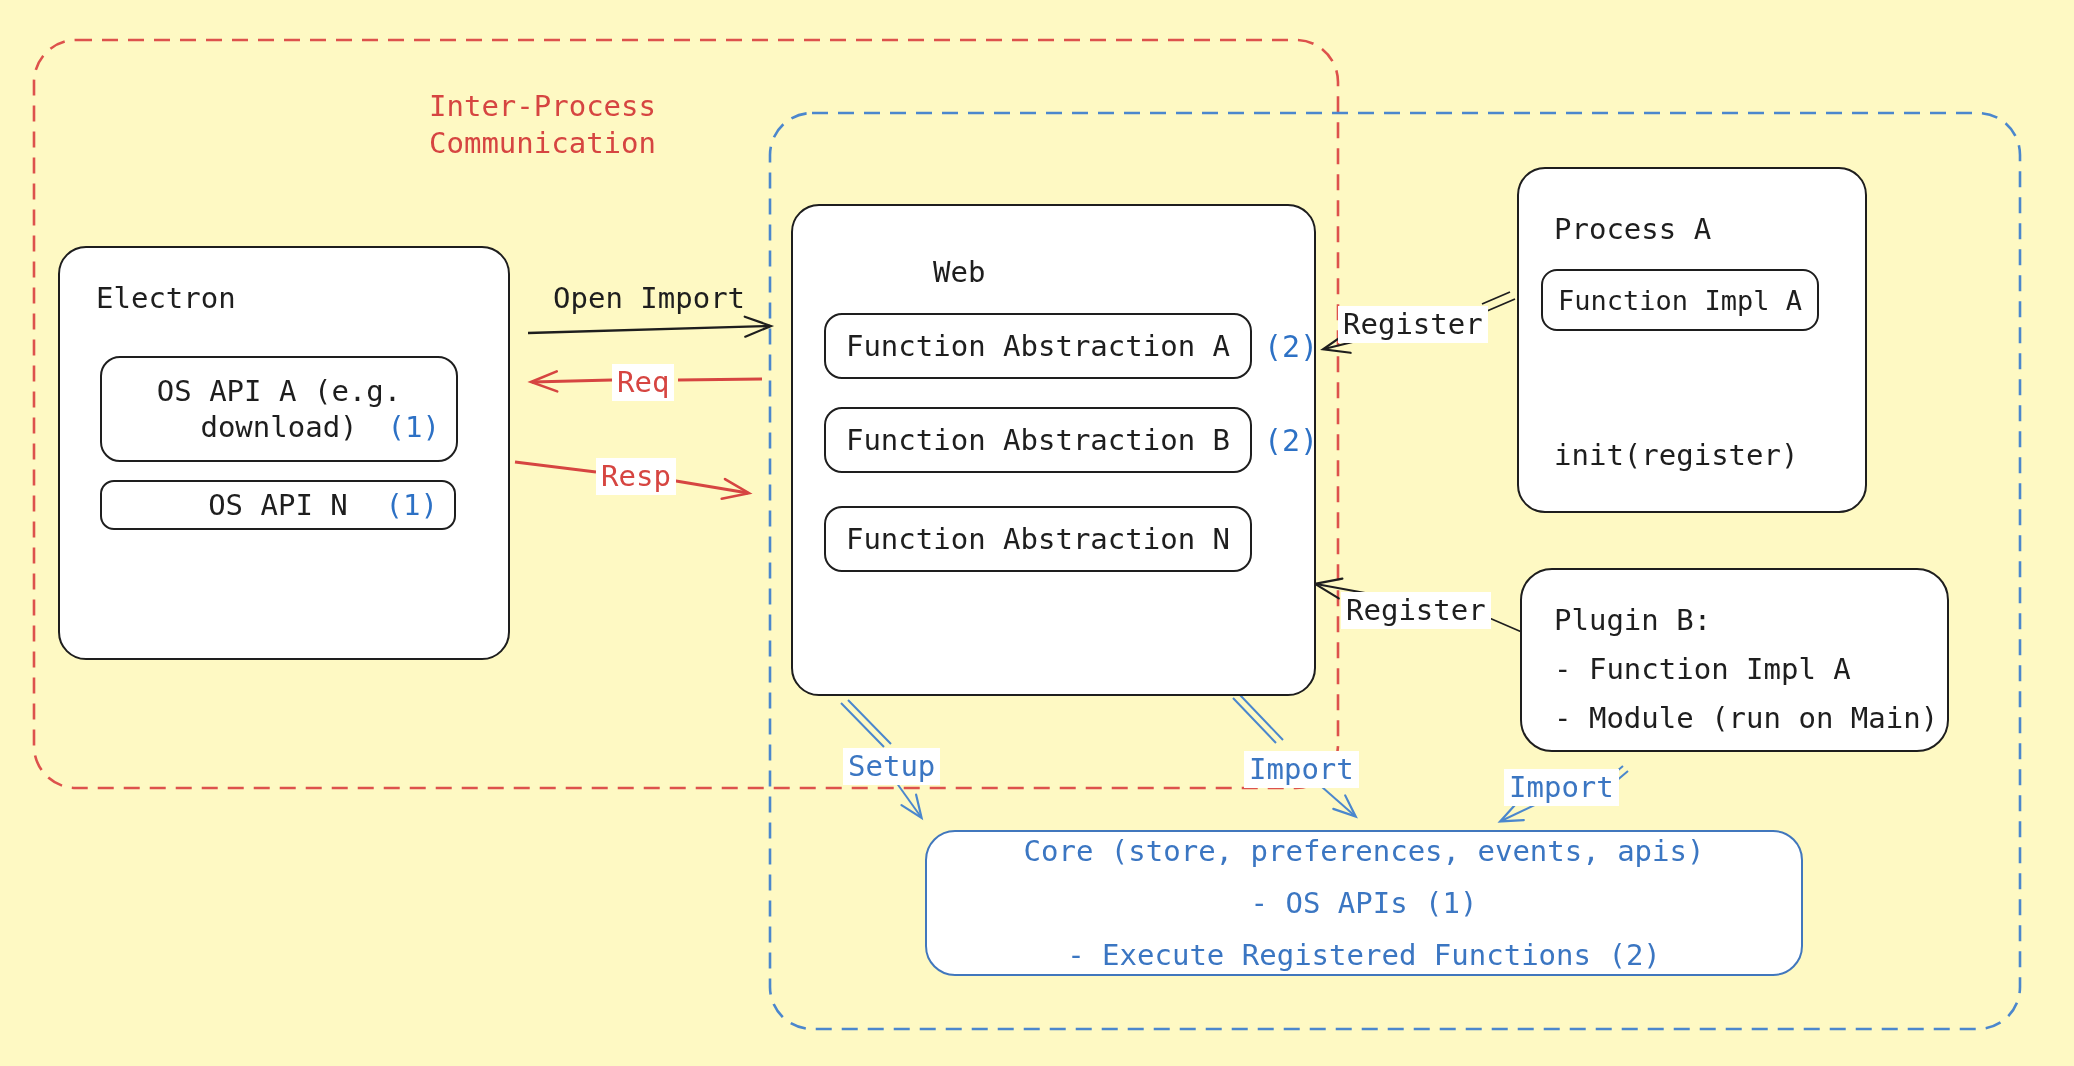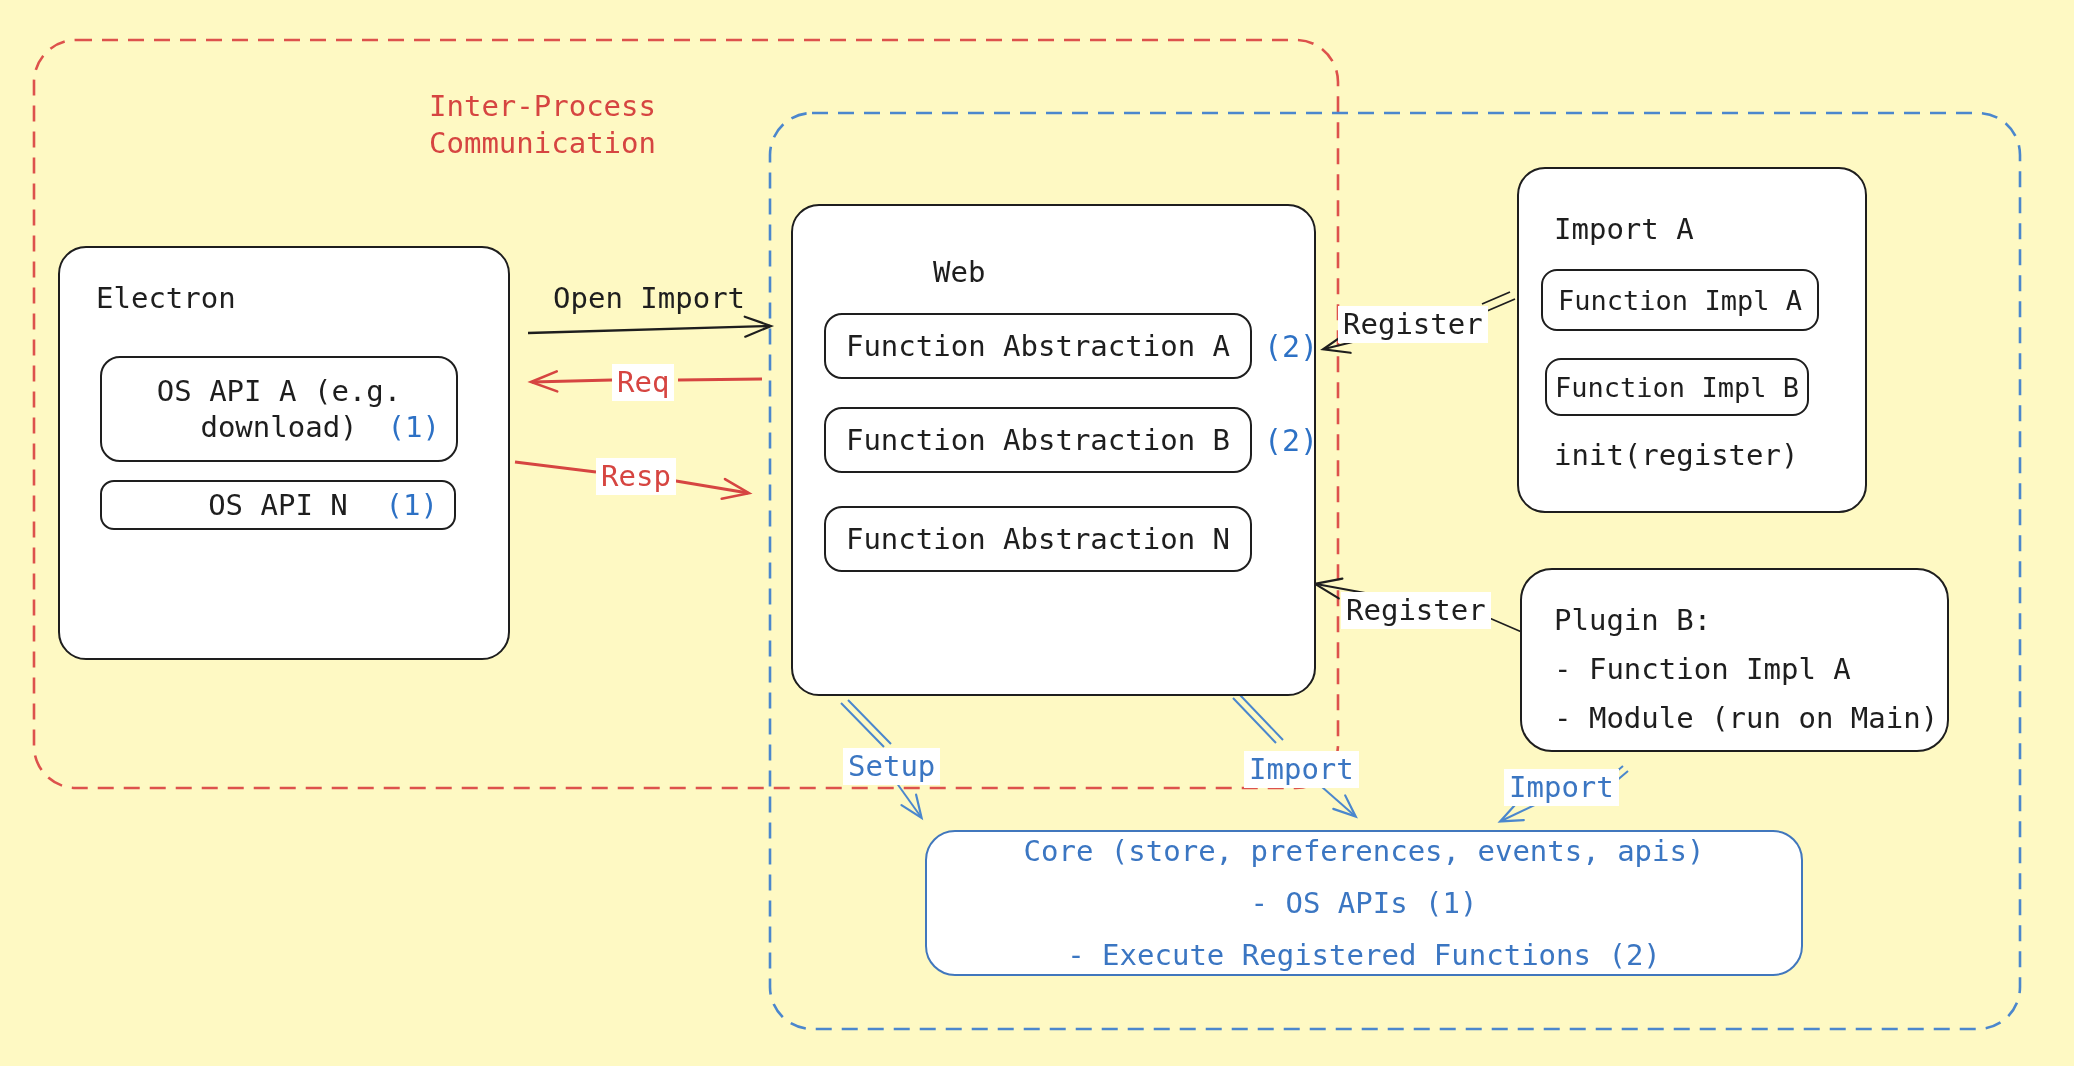--- a/index.html
+++ b/index.html
@@ -124,23 +124,22 @@
       <span class="badge fa-badge">(2)</span>
     </div>
 
     <div class="fa-row" style="left:31px;top:300px;width:428px;height:66px;">
       <div class="fa-box">Function Abstraction N</div>
     </div>
 
   </div>
 
   <div class="node outline" style="left:1517px;top:167px;width:350px;height:346px;">
-    <div class="lbl" style="left:35px;top:42px;">Import A</div>
+    <div class="lbl" style="left:35px;top:42px;">Process A</div>
     <div class="inner-box" style="left:22px;top:100px;width:278px;height:62px;border-radius:16px;font-size:27px;">Function Impl A</div>
-    <div class="inner-box" style="left:26px;top:189px;width:264px;height:58px;border-radius:16px;font-size:27px;">Function Impl B</div>
     <div class="lbl" style="left:35px;top:268px;">init(register)</div>
   </div>
 
   <div class="node outline" style="left:1520px;top:568px;width:429px;height:184px;border-radius:32px;">
     <div class="plugin-b-text"><span>Plugin B:</span>
 <span>- Function Impl A</span>
 <span>- Module (run on Main)</span></div>
   </div>
 
   <div class="node core-box" style="left:925px;top:830px;width:878px;height:146px;">

